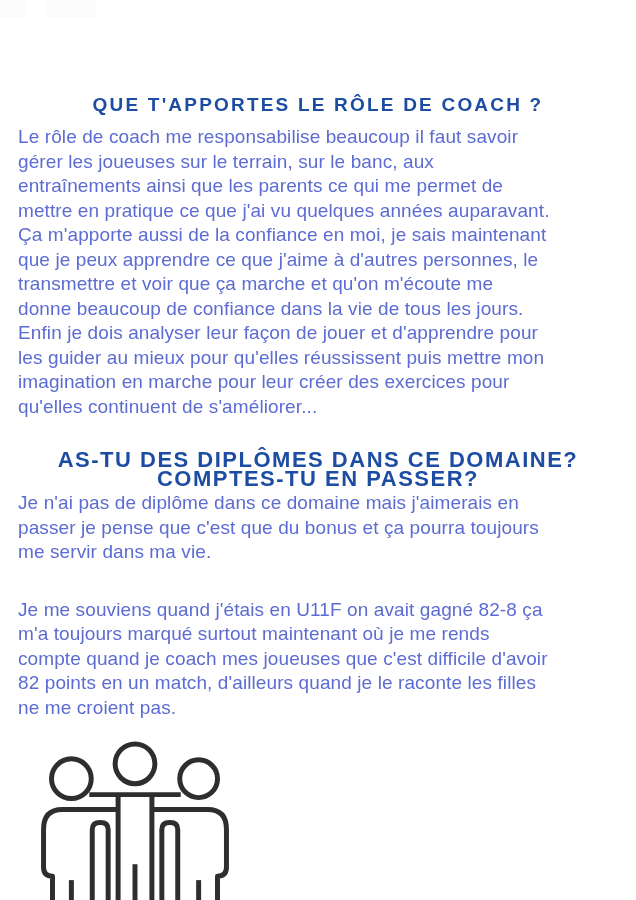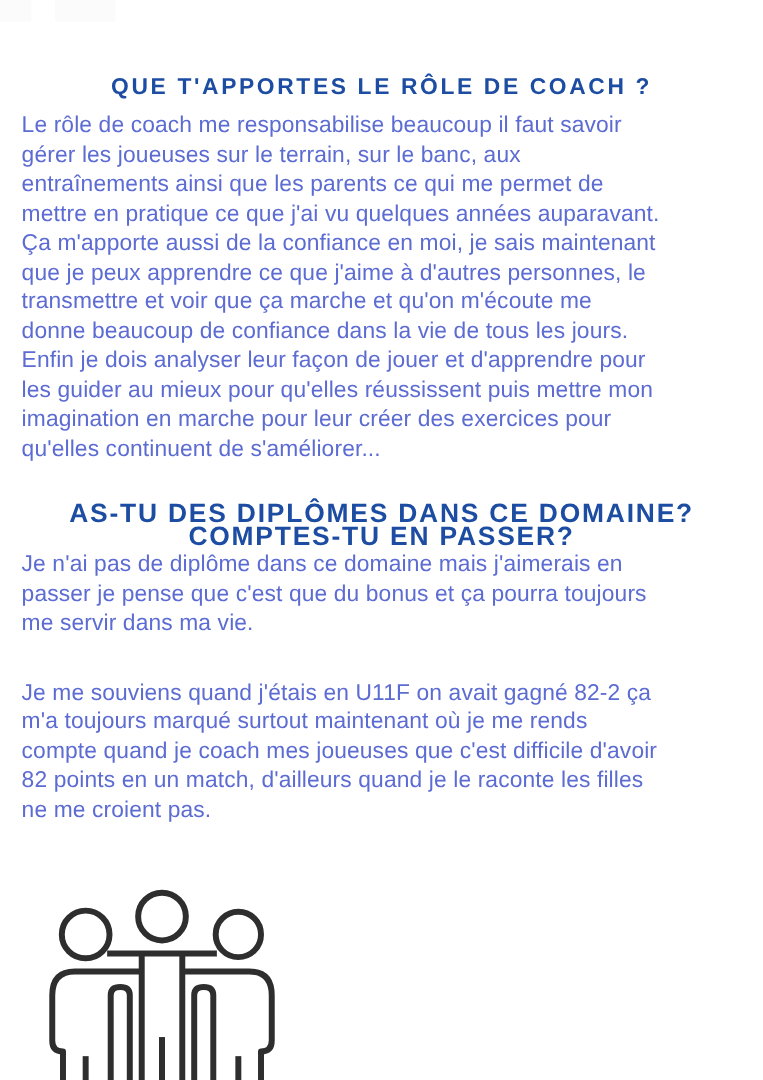--- a/index.html
+++ b/index.html
@@ -5,21 +5,21 @@
   * { margin: 0; padding: 0; box-sizing: border-box; }
   html, body { background: #ffffff; }
   .page {
     position: relative;
     width: 636px;
     height: 900px;
     margin: 0 auto;
     background: #ffffff;
     overflow: hidden;
     font-family: "Liberation Sans", "DejaVu Sans", sans-serif;
-    padding-top: 62px;
+    padding-top: 94px;
   }
   .smudge {
     position: absolute;
     background: #fbfbfb;
     top: 0;
   }
   .smudge-a { left: 0; width: 26px; height: 18px; }
   .smudge-b { left: 46px; width: 50px; height: 18px; }
   .section-heading {
     color: #1d4da2;
@@ -85,21 +85,21 @@
 
   <div>
     <h2 class="section-heading heading-md">AS-TU DES DIPLÔMES DANS CE DOMAINE?
 COMPTES-TU EN PASSER?</h2>
     <p class="section-body body-2">Je n'ai pas de diplôme dans ce domaine mais j'aimerais en
 passer je pense que c'est que du bonus et ça pourra toujours
 me servir dans ma vie.</p>
   </div>
 
   <div>
-    <p class="section-body">Je me souviens quand j'étais en U11F on avait gagné 82-2 ça
+    <p class="section-body">Je me souviens quand j'étais en U11F on avait gagné 82-8 ça
 m'a toujours marqué surtout maintenant où je me rends
 compte quand je coach mes joueuses que c'est difficile d'avoir
 82 points en un match, d'ailleurs quand je le raconte les filles
 ne me croient pas.</p>
   </div>
 
   <div class="team-icon-wrap">
     <svg viewBox="0 0 210 168" xmlns="http://www.w3.org/2000/svg" fill="none" stroke="currentColor" stroke-width="5" stroke-linejoin="round">
 
       <circle cx="41" cy="46" r="20"></circle>

